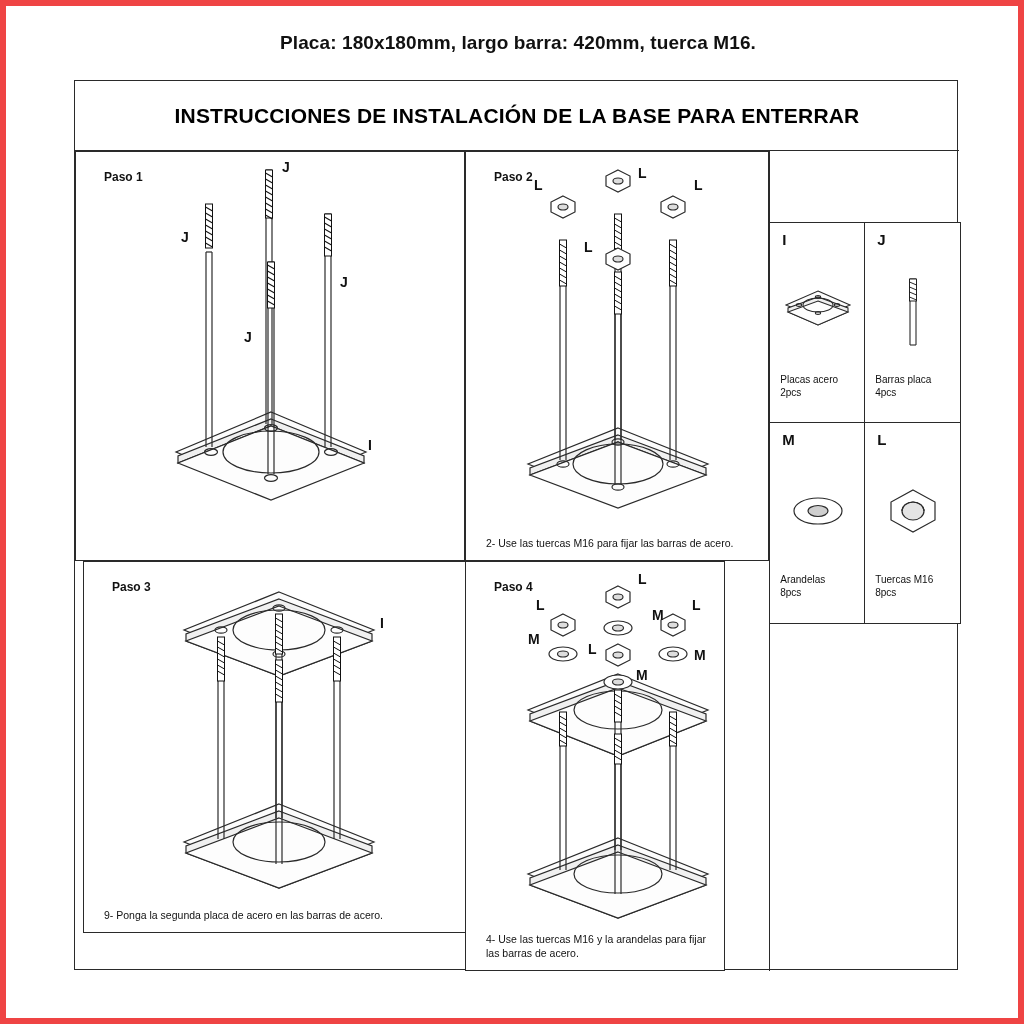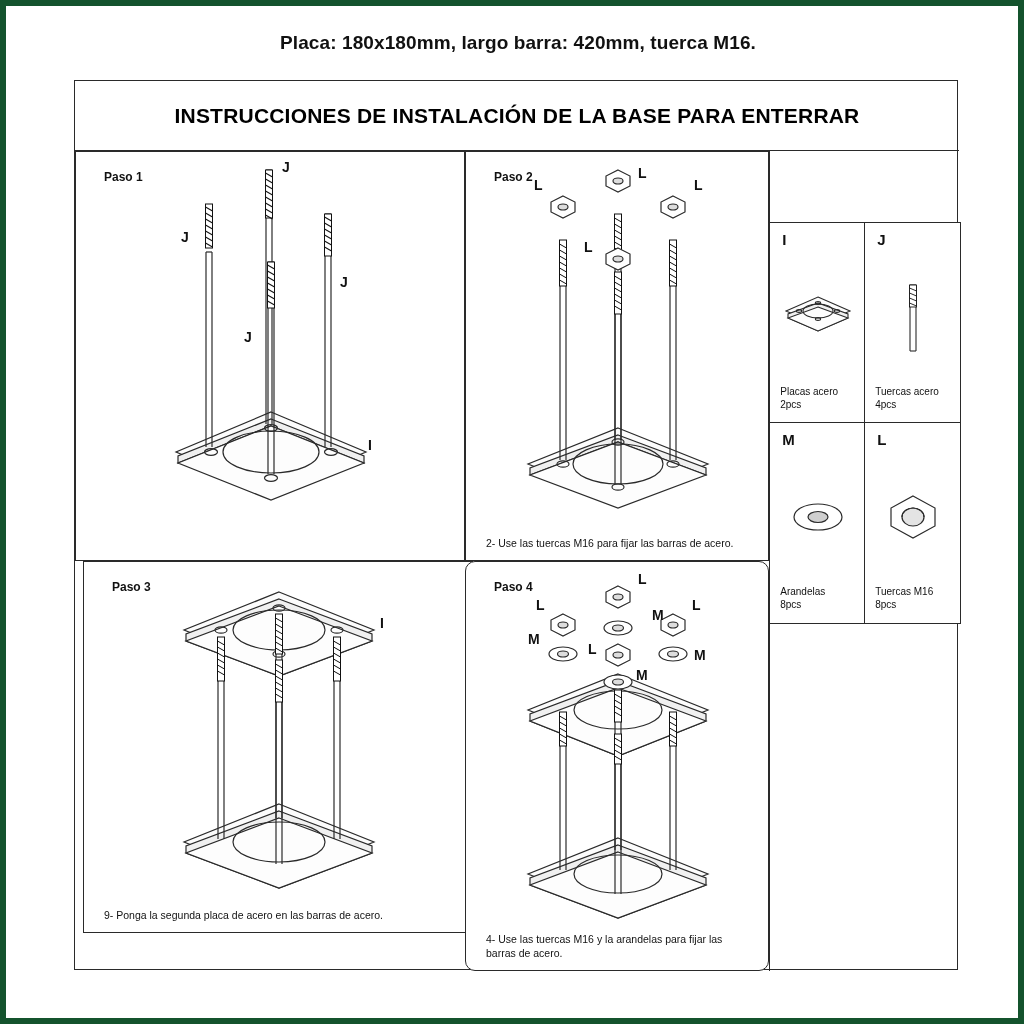--- a/index.html
+++ b/index.html
@@ -6,21 +6,21 @@
   html, body {
     margin: 0; padding: 0;
     width: 1024px; height: 1024px;
     background: #ffffff;
     font-family: "Liberation Sans", sans-serif;
   }
   #page {
     position: relative;
     width: 1024px; height: 1024px;
     background: #ffffff;
-    border: 6px solid #14532d;
+    border: 6px solid #ef4444;
     overflow: hidden;
   }
   .header-note {
     position: absolute;
     top: 26px; left: 0; width: 1024px;
     text-align: center;
     font-size: 19px;
     font-weight: bold;
     color: #111;
     letter-spacing: 0.1px;
@@ -52,21 +52,21 @@
     position: absolute; left: 28px; top: 18px;
     font-size: 12px; font-weight: bold; color: #111;
   }
   .panel .caption {
     position: absolute; left: 20px; right: 14px; bottom: 10px;
     font-size: 10.5px; line-height: 1.35; color: #111;
   }
   #p1 { left: 0;   top: 70px;  width: 390px; height: 410px; }
   #p2 { left: 390px; top: 70px; width: 304px; height: 410px; }
   #p3 { left: 8px;   top: 480px; width: 390px; height: 372px; }
-  #p4 { left: 390px; top: 480px; width: 304px; height: 410px; border-radius: 10px; }
+  #p4 { left: 390px; top: 480px; width: 260px; height: 410px; }
 
   
   .legend-col {
     position: absolute;
     left: 694px; top: 70px; width: 190px; height: 820px;
     border-left: 1.5px solid #2a2a2a;
   }
   .legend-grid {
     position: absolute;
     left: 0px; top: 72px;
@@ -83,21 +83,21 @@
     padding-top: 8px;
     background: #fff;
   }
   .legend-key {
     font-size: 15px; font-weight: bold; color: #111;
     align-self: flex-start; margin-left: 12px;
   }
   .legend-art { flex: 1; display: flex; align-items: center; justify-content: center; width: 100%; }
   .legend-text {
     font-size: 10px; line-height: 1.3; text-align: left; color: #111;
-    width: 100%; padding: 0 8px 12px 10px;
+    width: 100%; padding: 0 8px 24px 10px;
   }
   svg { display: block; }
   .tag {
     font-size: 14px; font-weight: bold; fill: #111;
     font-family: "Liberation Sans", sans-serif;
   }
 </style>
 </head>
 <body>
 
@@ -473,21 +473,21 @@
               <g stroke="#111" stroke-width="0.9">
                 <rect x="16.5" y="8" width="7" height="22" fill="#fff"></rect>
                 <line x1="16.5" y1="11" x2="23.5" y2="14"></line>
                 <line x1="16.5" y1="16" x2="23.5" y2="19"></line>
                 <line x1="16.5" y1="21" x2="23.5" y2="24"></line>
                 <line x1="16.5" y1="26" x2="23.5" y2="29"></line>
               </g>
             </svg>
           </div>
           <div class="legend-text">
-            <span>Tuercas acero</span><br>
+            <span>Barras placa</span><br>
             <span>4pcs</span>
           </div>
         </div>
 
         <div class="legend-cell">
           <div class="legend-key">M</div>
           <div class="legend-art">
             <svg width="72" height="52" viewBox="0 0 72 52">
               <g stroke="#2a2a2a" fill="#fff" stroke-width="1.2">
                 <ellipse cx="36" cy="26" rx="24" ry="13"></ellipse>

